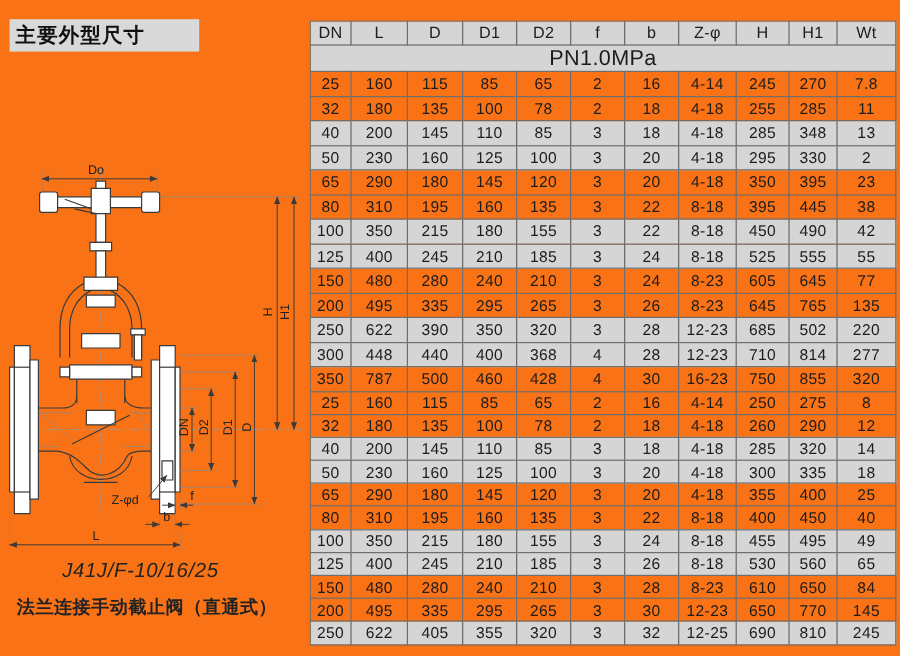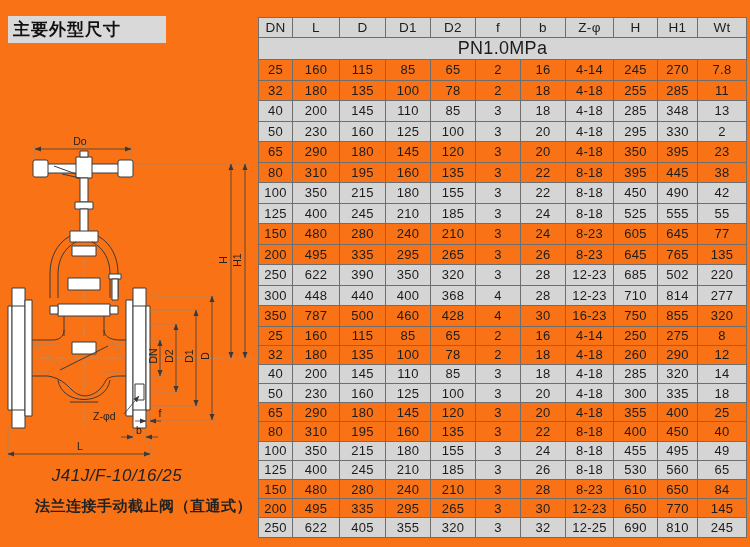--- a/index.html
+++ b/index.html
@@ -12,21 +12,21 @@
     position:absolute;left:8px;top:16px;width:153px;height:27px;line-height:27px;
     background:#d9d9d9;font-size:17px;font-weight:bold;letter-spacing:1px;
     padding-left:5px;color:#111;
   }
   .drawing{position:absolute;left:0;top:128px;width:258px;height:348px;}
   .model{
     position:absolute;left:28px;top:466px;width:178px;text-align:center;
     font-size:17px;letter-spacing:.5px;color:#222;font-style:italic;
   }
   .caption{
-    position:absolute;left:14px;top:497px;width:238px;text-align:right;
+    position:absolute;left:14px;top:497px;width:238px;text-align:left;
     font-size:15px;font-weight:bold;letter-spacing:.5px;color:#222;
   }
   
   .table-wrap{position:absolute;left:258px;top:17px;width:492px;height:530px;overflow:hidden;}
   table.dims{border-collapse:collapse;table-layout:fixed;width:489px;}
   table.dims th,table.dims td{
     border:1px solid #6e6e6e;text-align:center;vertical-align:middle;
     padding:0;font-size:13px;color:#1c1c1c;letter-spacing:.3px;white-space:nowrap;
   }
   table.dims th{height:19px;font-weight:normal;font-size:13.5px;background:#d5d5d5;}

